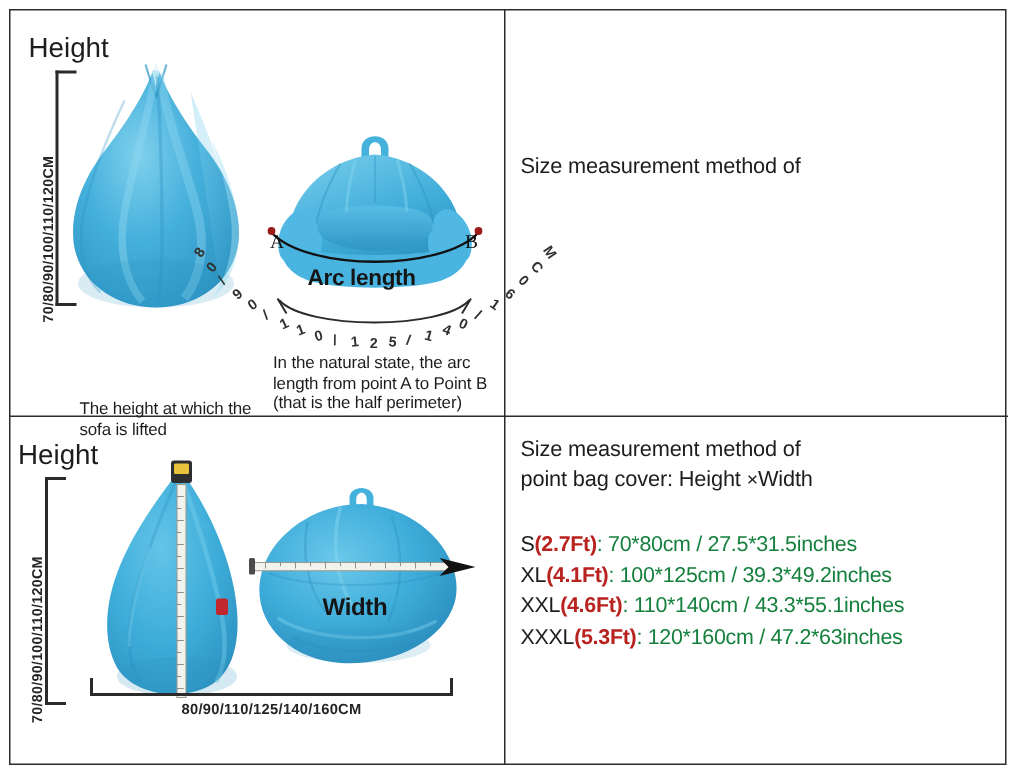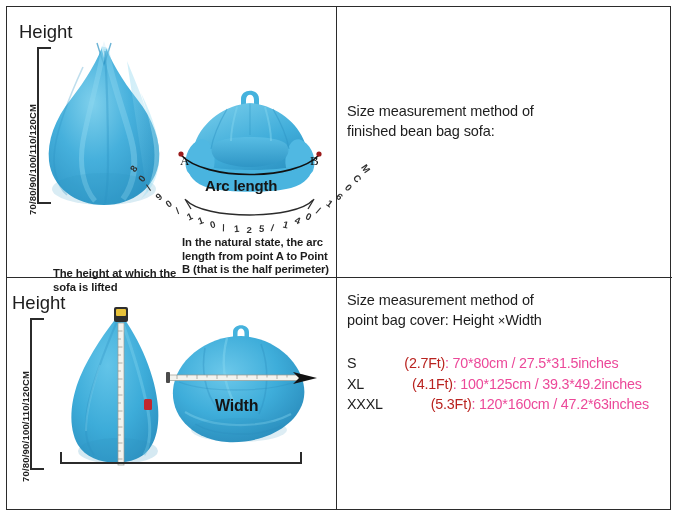--- a/index.html
+++ b/index.html
@@ -40,22 +40,22 @@
   .br-head{
     position:absolute;left:10px;top:12px;width:320px;
     font-size:14.5px;line-height:20px;color:#1d1d1d;letter-spacing:-0.1px;
   }
   .br-optional{
     position:absolute;left:10px;top:75px;width:322px;
     font-size:14.3px;line-height:20.5px;color:#1d1d1d;letter-spacing:-0.2px;
   }
   .size-line{white-space:nowrap;}
   .size-code{color:#1d1d1d;}
-  .size-ft{color:#b9231f;font-weight:normal;margin-left:48px;}
-  .size-val{color:#ec4899;}
+  .size-ft{color:#b9231f;font-weight:bold;}
+  .size-val{color:#15803d;}
   .times{font-size:13px;}
 
   
   .height-word{
     position:absolute;font-size:18.5px;color:#1d1d1d;letter-spacing:0px;
   }
   #height-word-top{left:12px;top:14px;}
   #height-word-bottom{left:12px;top:292px;}
 
   
@@ -88,21 +88,21 @@
   .hbracket .tick.r{right:0;}
   #hb-bot{left:60px;top:452px;width:242px;height:12px;}
   .hcm{
     position:absolute;left:60px;top:468px;width:242px;text-align:center;
     font-size:9.8px;font-weight:bold;color:#242424;letter-spacing:0.2px;
   }
 
   
   .caption{
     position:absolute;font-size:11.3px;line-height:13.5px;
-    font-weight:bold;color:#1d1d1d;letter-spacing:-0.1px;
+    font-weight:normal;color:#1d1d1d;letter-spacing:-0.1px;
   }
   #cap-left{left:46px;top:260px;width:130px;}
   #cap-right{left:182px;top:236px;width:152px;}
 
   
   .illus{position:absolute;}
 
   
   #bag-tear{left:30px;top:30px;width:135px;height:172px;}
 
@@ -277,21 +277,20 @@
         <span class="arcchar" style="left: 172.426px; top: -24.8261px; transform: rotate(50.4348deg);">C</span>
         <span class="arcchar" style="left: 179.848px; top: -34.6594px; transform: rotate(55.4783deg);">M</span>
       </div>
   </div>
 
   <div class="caption" id="cap-right">In the natural state, the arc length from point A to Point B (that is the half perimeter)</div>
 
   <div class="cell" id="cell-tr">
     <div class="rt-head">
       <div>Size measurement method of</div>
-      <div>finished bean bag sofa:</div>
     </div>
   </div>
 
   <div class="cell" id="cell-bl"></div>
 
   <div class="height-word" id="height-word-bottom">Height</div>
 
   <div class="vbracket" id="vb-bot">
     <div class="bar"></div>
     <div class="tick t"></div>
@@ -396,31 +395,33 @@
     </svg>
   </div>
 
   <div id="width-word">Width</div>
 
   <div class="hbracket" id="hb-bot">
     <div class="bar"></div>
     <div class="tick l"></div>
     <div class="tick r"></div>
   </div>
+  <div class="hcm">80/90/110/125/140/160CM</div>
 
   <div class="cell" id="cell-br">
     <div class="br-head">
       <div>Size measurement method of</div>
       <div>
         <span>point bag cover: Height </span><span class="times">×</span><span>Width</span>
       </div>
     </div>
 
     <div class="br-optional">
       <div id="size-rows">
           <div class="size-line"><span class="size-code">S</span><span class="size-ft">(2.7Ft)</span><span class="size-val">: 70*80cm / 27.5*31.5inches</span></div>
           <div class="size-line"><span class="size-code">XL</span><span class="size-ft">(4.1Ft)</span><span class="size-val">: 100*125cm / 39.3*49.2inches</span></div>
+          <div class="size-line"><span class="size-code">XXL</span><span class="size-ft">(4.6Ft)</span><span class="size-val">: 110*140cm / 43.3*55.1inches</span></div>
           <div class="size-line"><span class="size-code">XXXL</span><span class="size-ft">(5.3Ft)</span><span class="size-val">: 120*160cm / 47.2*63inches</span></div>
         </div>
     </div>
   </div>
 
 </div>
 
 </body></html>

